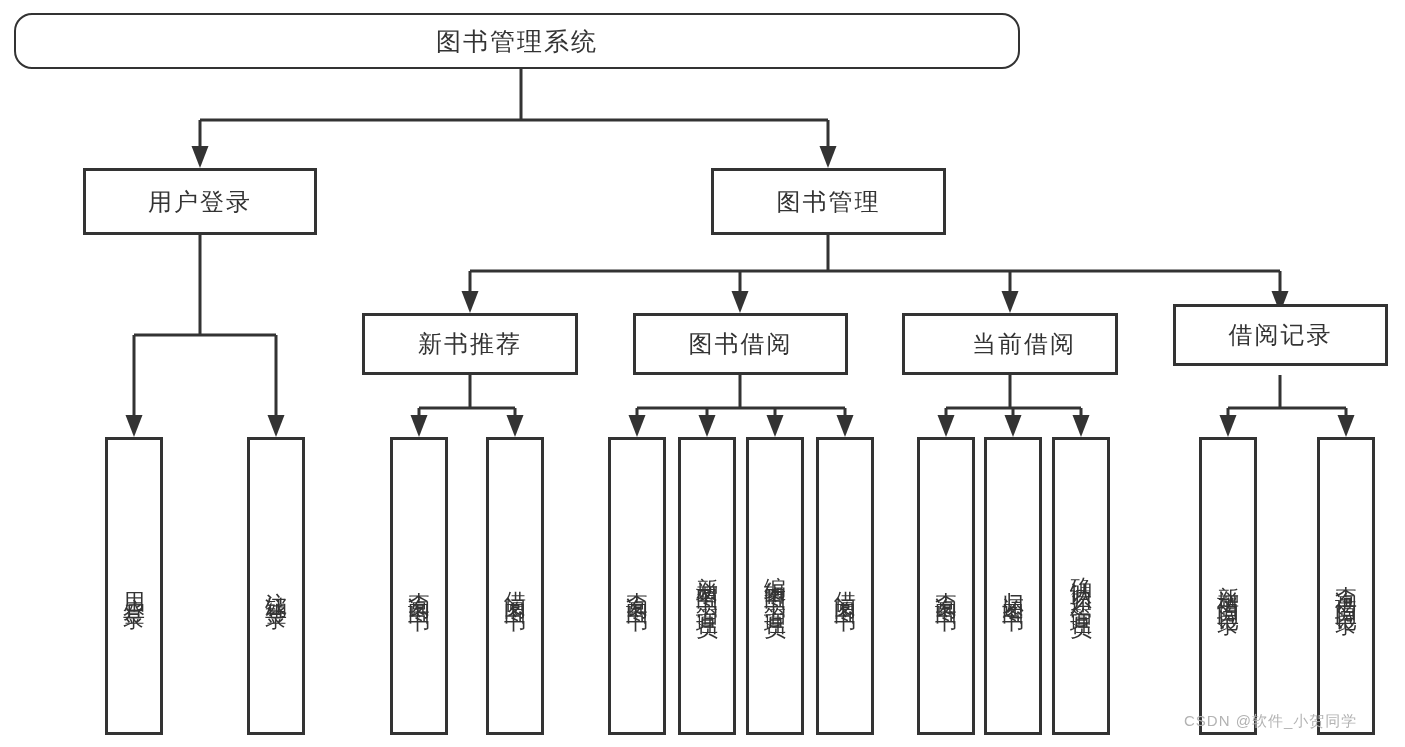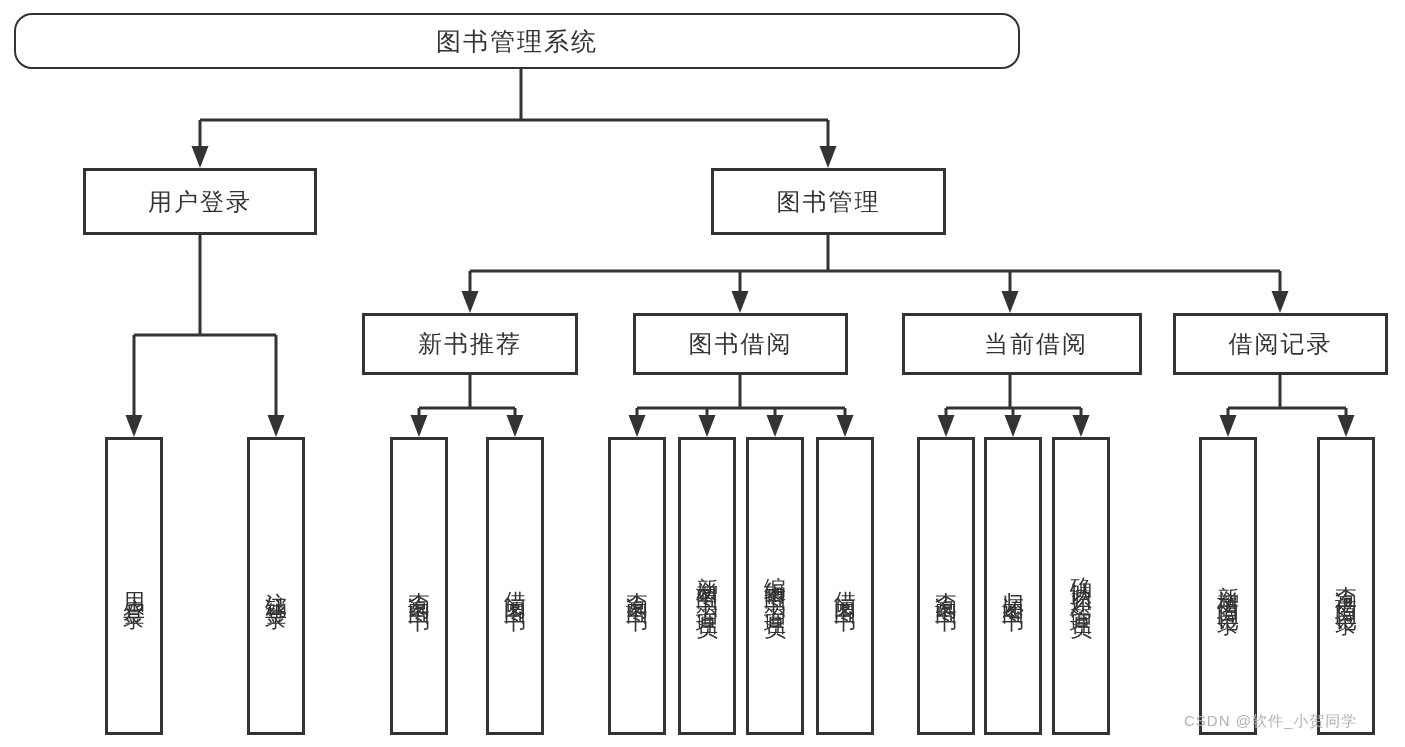--- a/index.html
+++ b/index.html
@@ -89,22 +89,22 @@
     </g>
   </svg>
 
   <div class="box hbox root-box" style="left:14px; top:13px; width:1006px; height:56px;">图书管理系统</div>
 
   <div class="box hbox" style="left:83px; top:168px; width:234px; height:67px;">用户登录</div>
   <div class="box hbox" style="left:711px; top:168px; width:235px; height:67px;">图书管理</div>
 
   <div class="box hbox" style="left:362px; top:313px; width:216px; height:62px;">新书推荐</div>
   <div class="box hbox" style="left:633px; top:313px; width:215px; height:62px;">图书借阅</div>
-  <div class="box hbox" style="left:902px; top:313px; width:240px; height:62px;padding-left:28px;">当前借阅</div>
-  <div class="box hbox" style="left:1173px; top:313px; width:215px; height:62px;">借阅记录</div>
+  <div class="box hbox" style="left:902px; top:313px; width:216px; height:62px;padding-left:28px;">当前借阅</div>
+  <div class="box hbox" style="left:1173px; top:304px; width:215px; height:62px;">借阅记录</div>
 
   <div class="box vbox" style="left:105px; top:437px; width:58px; height:298px;">用户登录</div>
   <div class="box vbox" style="left:247px; top:437px; width:58px; height:298px;">注销登录</div>
 
   <div class="box vbox" style="left:390px; top:437px; width:58px; height:298px;">查询图书</div>
   <div class="box vbox" style="left:486px; top:437px; width:58px; height:298px;">借阅图书</div>
 
   <div class="box vbox" style="left:608px; top:437px; width:58px; height:298px;">查询图书</div>
   <div class="box vbox" style="left:678px; top:437px; width:58px; height:298px;">新增图书（管理员）</div>
   <div class="box vbox" style="left:746px; top:437px; width:58px; height:298px;">编辑图书（管理员）</div>

